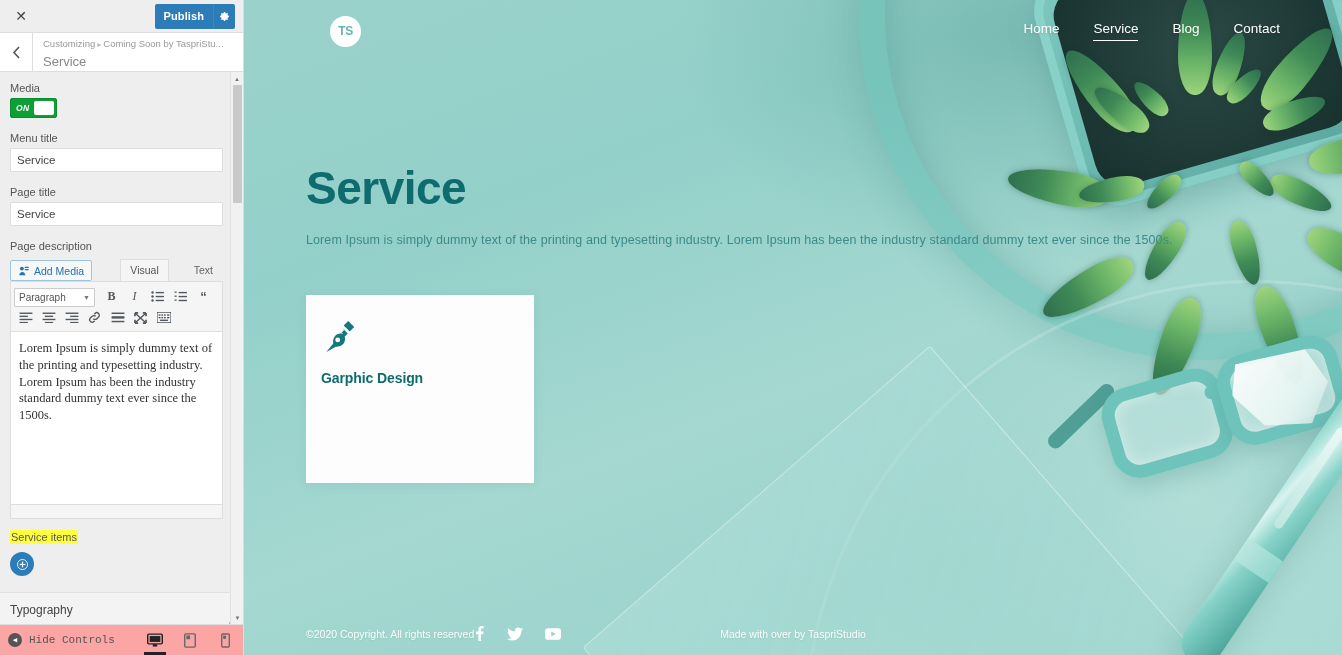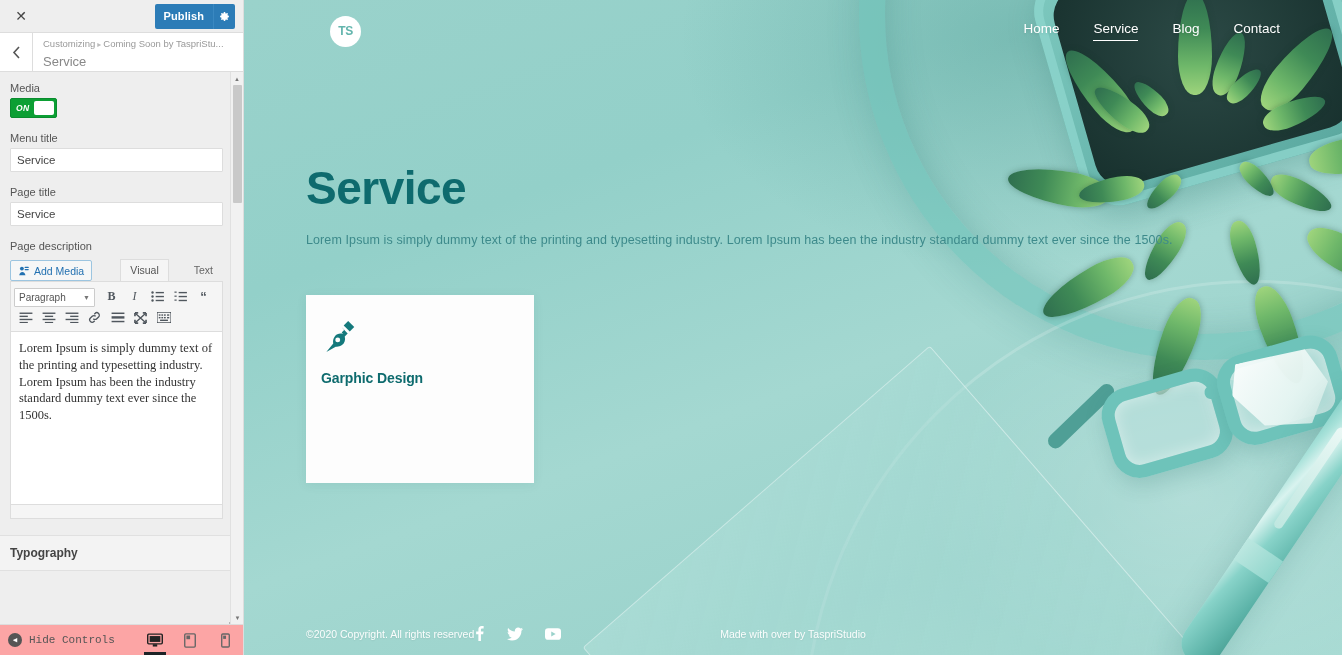--- a/index.html
+++ b/index.html
@@ -196,21 +196,21 @@
     background: #2c7cb7; color: #fff;
     display: flex; align-items: center; justify-content: center;
     font-size: 12px; cursor: pointer;
   }
 
   
   .sec-head {
     background: #f3f3f3;
     border-top: 1px solid #e0e0e0; border-bottom: 1px solid #e0e0e0;
     padding: 10px 10px;
-    font-size: 12px; font-weight: 700; color: #444;
+    font-size: 12px; font-weight: 400; color: #444;
     cursor: pointer;
   }
 
   
   .cz-sb {
     position: absolute; right: 0; top: 0; width: 13px; height: 100%;
     background: #f1f1f1; border-left: 1px solid #e0e0e0;
   }
   .cz-sb .arrow {
     height: 13px; display: flex; align-items: center; justify-content: center;
@@ -598,20 +598,31 @@
             <div class="ed-area">
               <span>Lorem Ipsum is simply dummy text of the printing and typesetting industry. Lorem Ipsum has been the industry standard dummy text ever since the 1500s.</span>
             </div>
             <div class="ed-statusbar">
               <div class="ed-resize"></div>
             </div>
 
           </div>
         </div>
 
+        <div class="cz-section" style="padding-top:4px;">
+          <span class="ctl-label hl">Service items</span>
+          <div style="height:5px"></div>
+          <div class="add-item-btn">
+            <svg width="11" height="11" viewBox="0 0 14 14" fill="currentColor">
+              <circle cx="7" cy="7" r="6.4" fill="none" stroke="currentColor" stroke-width="1.1"></circle>
+              <rect x="6.2" y="3.3" width="1.6" height="7.4"></rect>
+              <rect x="3.3" y="6.2" width="7.4" height="1.6"></rect>
+            </svg>
+          </div>
+        </div>
 
         <div style="height:12px"></div>
 
         <div class="sec-head">Typography</div>
 
       </div>
 
       <div class="cz-sb">
         <div class="arrow">▲</div>
         <div class="thumb"></div>

